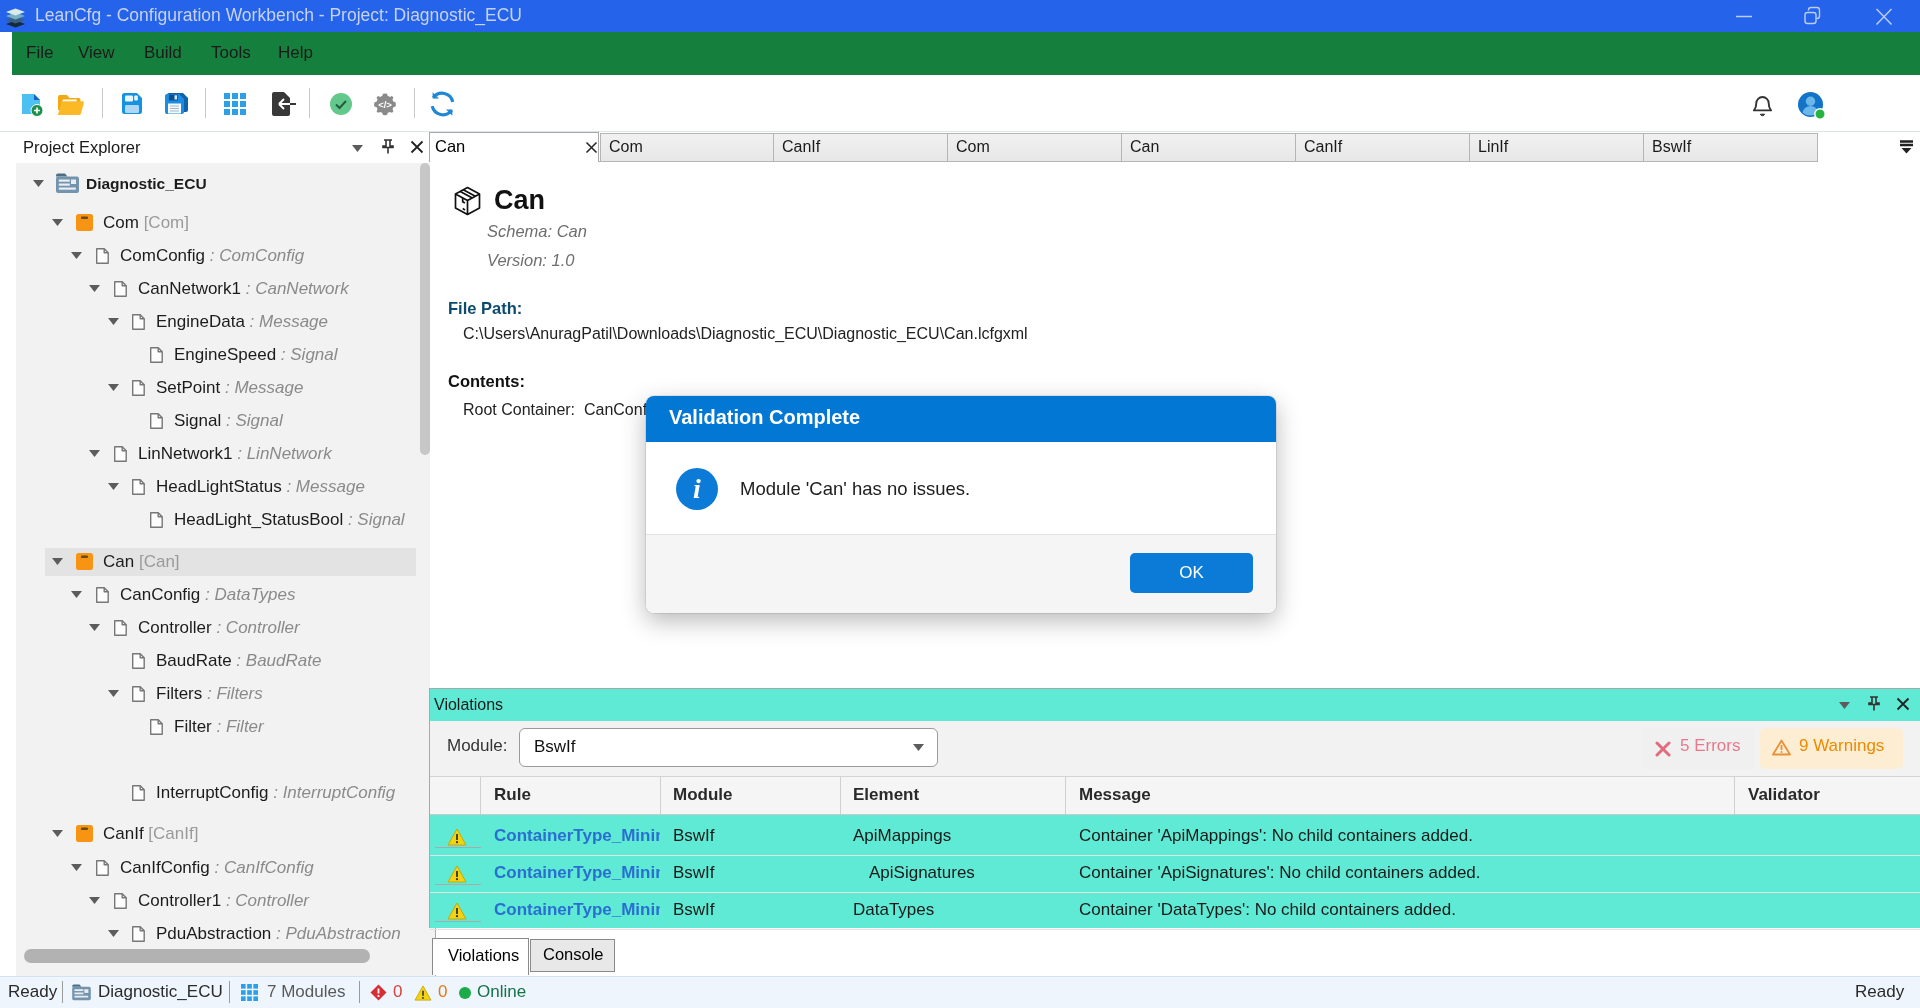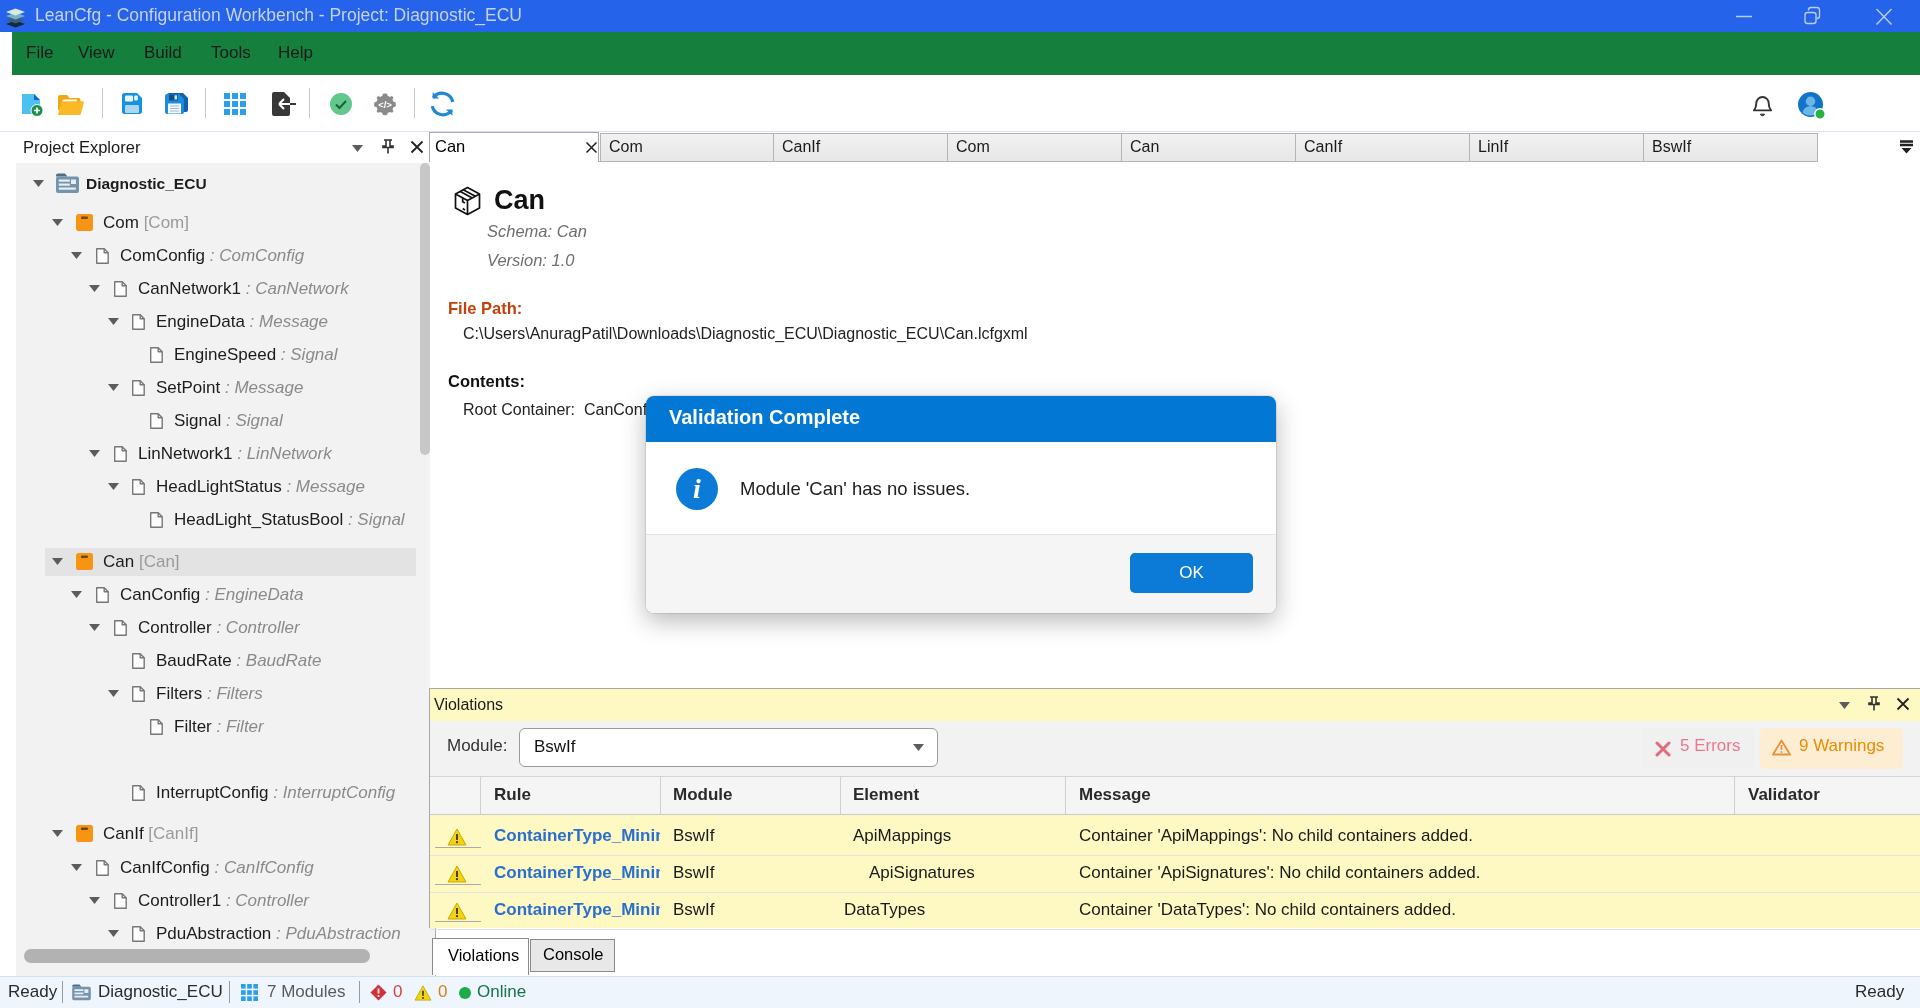--- a/index.html
+++ b/index.html
@@ -30,21 +30,21 @@
 
 
 #tabbar { left:429px; top:132px; width:1491px; height:30px; background:#fff; }
 .tab { position:absolute; top:1px; height:29px; background:linear-gradient(#f1f1f1,#e7e7e7); border:1px solid #b5b5b5; font-size:16px; color:#1a1a1a; padding:4px 0 0 8px; }
 #tab-active { position:absolute; left:0; top:0; width:170px; height:30px; background:#fff; border:1px solid #a8a8a8; border-bottom:none; font-size:16.5px; padding:4px 0 0 5px; z-index:2; }
 
 
 #content { left:430px; top:162px; width:1490px; height:526px; background:#fff; }
 
 
-#violations { left:429px; top:688px; width:1491px; height:240px; background:#fef9c3; border-top:1px solid #a8a8a8; border-left:1px solid #a8a8a8; }
+#violations { left:429px; top:688px; width:1491px; height:240px; background:#5eead4; border-top:1px solid #a8a8a8; border-left:1px solid #a8a8a8; }
 #vtoolbar { position:absolute; left:0; top:32px; width:1490px; height:55px; background:#f2f2f2; }
 #vtable-head { position:absolute; left:0; top:87px; width:1490px; height:39px; background:#f5f5f5; border-top:1px solid #d4d4d4; border-bottom:1px solid #c9c9c9; }
 .vth { position:absolute; top:8px; font-size:17px; font-weight:bold; color:#2a2a2a; }
 .vcol { position:absolute; top:0; width:1px; height:100%; background:#d0d0d0; }
 .vrow { position:absolute; left:0; width:1490px; height:37px; border-bottom:1px solid #e3e3e3; }
 .vcell { position:absolute; top:7px; font-size:17px; color:#1a1a1a; white-space:nowrap; }
 .vlink { color:#2a6fd0; font-weight:bold; }
 
 
 #statusbar { left:0; top:976px; width:1920px; height:32px; background:#eef5fd; border-top:1px solid #d3e2f0; font-size:17px; color:#2a2a2a; }
@@ -308,21 +308,21 @@
       </svg>
       <span class="tname" style="left:58px">Can <span class="tmod">[Can]</span></span>
     </div>
   <div class="trow" style="top:449px">
       <svg class="ic" style="left:55px;top:10px" width="11" height="8">
         <use href="#tri"></use>
       </svg>
       <svg class="ic" style="left:80px;top:6px" width="13" height="16">
         <use href="#page"></use>
       </svg>
-      <span class="tname" style="left:104px">CanConfig <span class="ttype">: EngineData</span></span>
+      <span class="tname" style="left:104px">CanConfig <span class="ttype">: DataTypes</span></span>
     </div>
   <div class="trow" style="top:482px">
       <svg class="ic" style="left:73px;top:10px" width="11" height="8">
         <use href="#tri"></use>
       </svg>
       <svg class="ic" style="left:98px;top:6px" width="13" height="16">
         <use href="#page"></use>
       </svg>
       <span class="tname" style="left:122px">Controller <span class="ttype">: Controller</span></span>
     </div>
@@ -418,21 +418,21 @@
 <div class="abs" id="content">
   <svg class="abs" style="left:24px;top:24px" width="27" height="30" viewBox="0 0 27 30">
       <path d="M13.5 1.5 L25.5 8 V22 L13.5 28.5 L1.5 22 V8 Z M1.5 8 L13.5 14.5 L25.5 8 M13.5 14.5 V28.5" fill="none" stroke="#111" stroke-width="1.7" stroke-linejoin="round"></path>
       <path d="M6.3 5.4 L18.3 11.9 M9.3 3.8 L21.3 10.3" fill="none" stroke="#111" stroke-width="1.7"></path>
       <path d="M8.7 12.1 v3.6 l2.2 1.3" fill="none" stroke="#111" stroke-width="1.7" stroke-linejoin="round"></path>
       <path d="M8.7 22.6 l2.3 1.3" fill="none" stroke="#111" stroke-width="1.7"></path>
     </svg>
   <div class="abs" style="left:64px;top:23px;font-size:27px;font-weight:bold;color:#111">Can</div>
   <div class="abs" style="left:57px;top:60px;font-size:16.5px;font-style:italic;color:#6e6e6e">Schema: Can</div>
   <div class="abs" style="left:57px;top:89px;font-size:16.5px;font-style:italic;color:#6e6e6e">Version: 1.0</div>
-  <div class="abs" style="left:18px;top:137px;font-size:16.5px;font-weight:bold;color:#c2410c">File Path:</div>
+  <div class="abs" style="left:18px;top:137px;font-size:16.5px;font-weight:bold;color:#0c4a6e">File Path:</div>
   <div class="abs" style="left:33px;top:163px;font-size:16px;color:#222">C:\Users\AnuragPatil\Downloads\Diagnostic_ECU\Diagnostic_ECU\Can.lcfgxml</div>
   <div class="abs" style="left:18px;top:210px;font-size:16.5px;font-weight:bold;color:#111">Contents:</div>
   <div class="abs" style="left:33px;top:239px;font-size:16px;color:#222">Root Container:&nbsp; CanConfig</div>
 </div>
 
 <div class="abs" id="violations">
   <div class="abs" style="left:4px;top:7px;font-size:16px;color:#1a1a1a">Violations</div>
   <svg class="abs" style="left:1409px;top:13px" width="13" height="9">
       <use href="#tri"></use>
     </svg>
@@ -503,21 +503,21 @@
   </div>
   <div class="vrow" style="top:204px">
     <svg class="abs" style="left:17px;top:9px" width="20" height="18" viewBox="0 0 20 18">
         <path d="M10 1 L19 17 H1 Z" fill="#f4d313" stroke="#c9a902" stroke-width="1"></path>
         <path d="M10 6 v6" stroke="#333" stroke-width="1.8"></path>
         <circle cx="10" cy="14.2" r="1.1" fill="#333"></circle>
       </svg>
     <div class="abs" style="left:5px;top:28px;width:46px;height:1px;background:#aaa"></div>
     <div class="vcell vlink" style="left:64px;width:166px;overflow:hidden">ContainerType_Minimum</div>
     <div class="vcell" style="left:243px">BswIf</div>
-    <div class="vcell" style="left:414px">DataTypes</div>
+    <div class="vcell" style="left:423px">DataTypes</div>
     <div class="vcell" style="left:649px">Container 'DataTypes': No child containers added.</div>
   </div>
   <div class="abs" style="left:2px;top:249px;width:97px;height:37px;background:#fff;border:1px solid #8a8a8a;border-bottom:none;z-index:2;font-size:16.5px;padding:7px 0 0 15px">Violations</div>
   <div class="abs" style="left:100px;top:250px;width:85px;height:33px;background:#e8e8e8;border:1px solid #8a8a8a;font-size:16.5px;padding:5px 0 0 12px">Console</div>
 </div>
 
 <div class="abs" id="statusbar">
   <div class="sbitem" style="left:8px">Ready</div>
   <div class="sbsep" style="left:62px"></div>
   <svg class="abs" style="left:72px;top:7px" width="19" height="17" viewBox="0 0 23 21">

